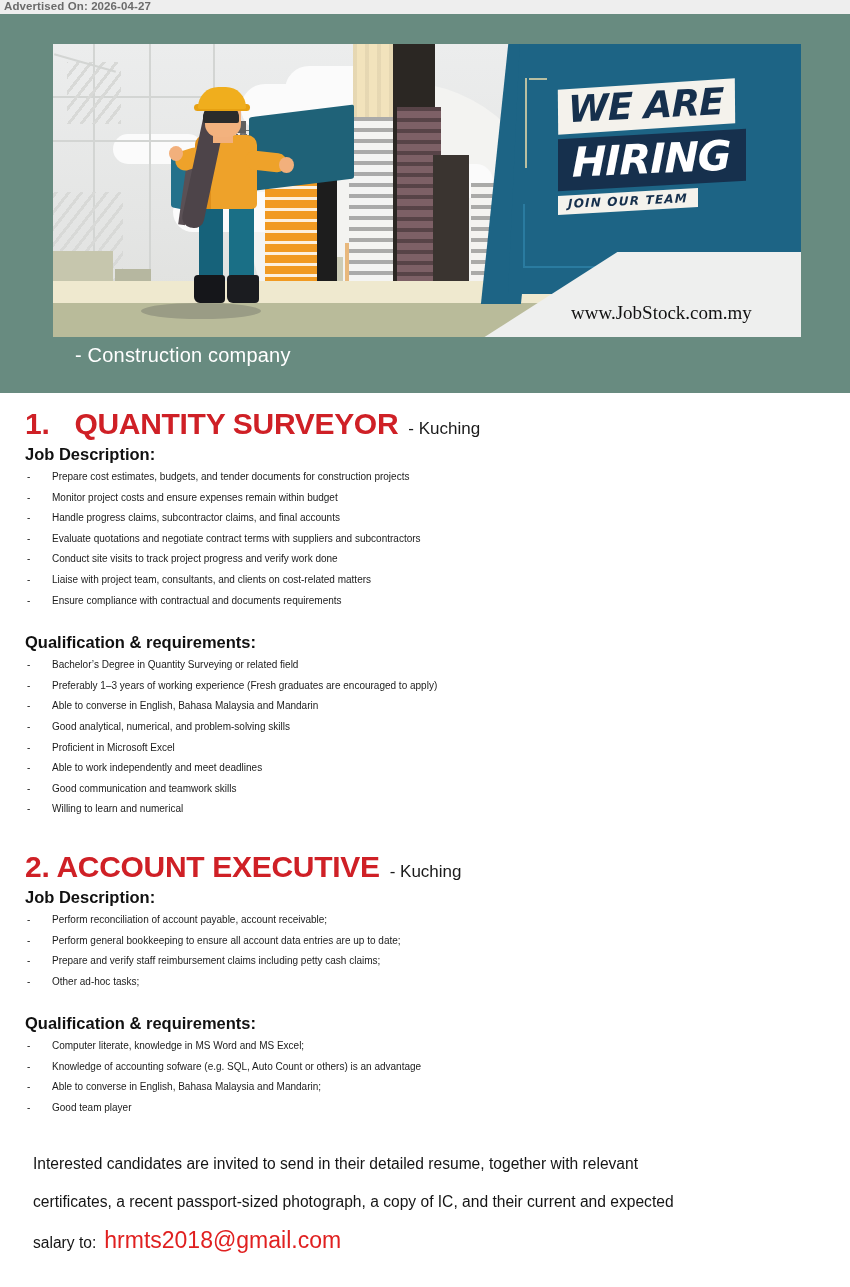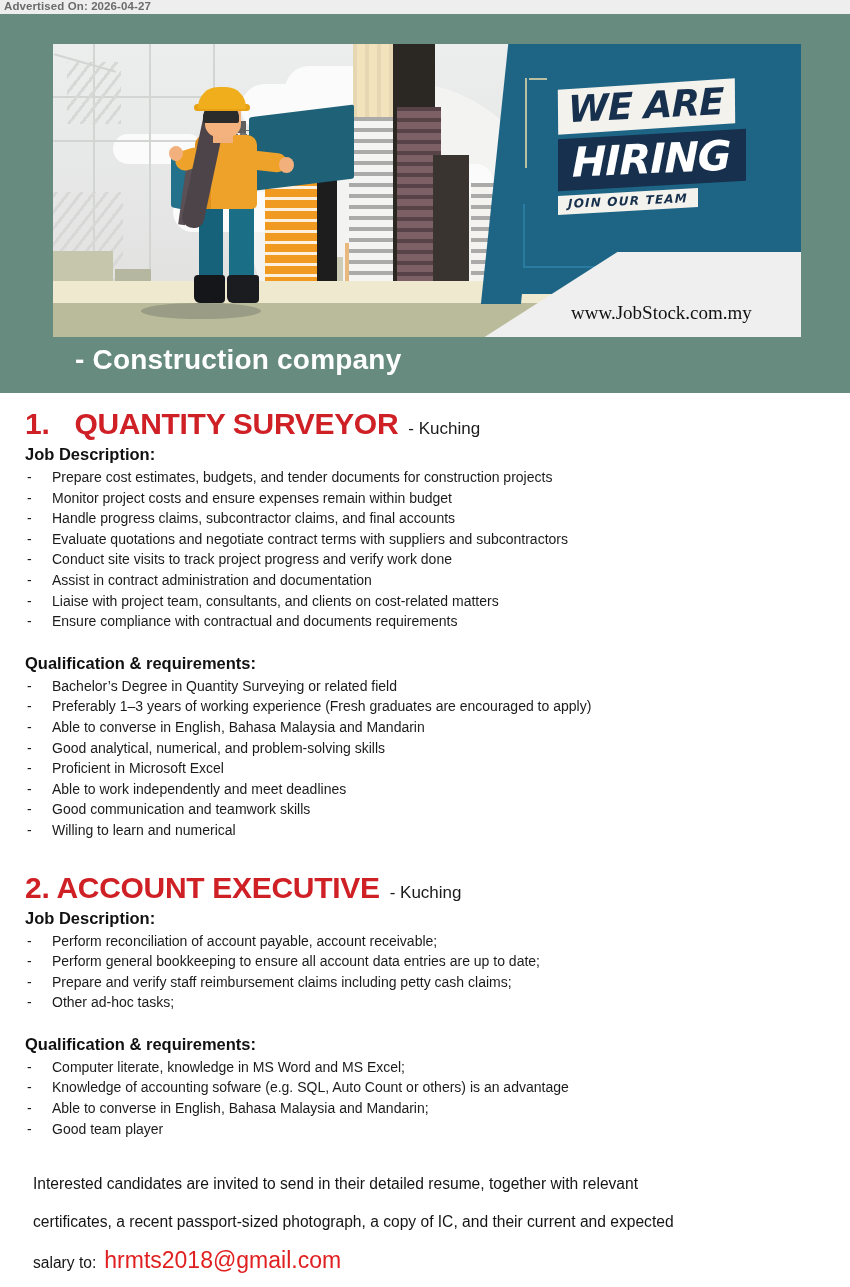--- a/index.html
+++ b/index.html
@@ -49,23 +49,23 @@
     top: 30px;
     width: 748px;
     height: 293px;
     overflow: hidden;
     background: #e9eaea;
   }
   .company-line {
     position: absolute;
     left: 75px;
     top: 330px;
-    font-size: 28px;
+    font-size: 20px;
     color: #ffffff;
-    font-weight: 700;
+    font-weight: 400;
     letter-spacing: 0.2px;
     white-space: nowrap;
   }
 
   
   .ill { position: absolute; }
 
   .sky {
     left: 0; top: 0; width: 748px; height: 293px;
     background: linear-gradient(180deg, #eceded 0%, #e4e5e4 62%, #dfe0dd 100%);
@@ -278,21 +278,21 @@
     margin: 4px 0 3px 0;
   }
   .sec-head.spaced { margin-top: 22px; }
   ul.blist {
     list-style: none;
     margin: 0; padding: 0;
   }
   ul.blist li {
     position: relative;
     padding-left: 27px;
-    font-size: 14px;
+    font-size: 10px;
     line-height: 20.6px;
     color: #1b1b1b;
   }
   ul.blist li::before {
     content: "-";
     position: absolute;
     left: 2px;
     top: 0;
     color: #1b1b1b;
   }
@@ -445,21 +445,20 @@
       <span class="job-title" style="margin-left:25px;">QUANTITY SURVEYOR</span>
       <span class="job-location">-  Kuching</span>
     </div>
     <div class="sec-head">Job Description:</div>
     <ul class="blist">
       <li>Prepare cost estimates, budgets, and tender documents for construction projects</li>
       <li>Monitor project costs and ensure expenses remain within budget</li>
       <li>Handle progress claims, subcontractor claims, and final accounts</li>
       <li>Evaluate quotations and negotiate contract terms with suppliers and subcontractors</li>
       <li>Conduct site visits to track project progress and verify work done</li>
-      <li>Assist in contract administration and documentation</li>
       <li>Liaise with project team, consultants, and clients on cost-related matters</li>
       <li>Ensure compliance with contractual and documents requirements</li>
     </ul>
     <div class="sec-head spaced">Qualification &amp; requirements:</div>
     <ul class="blist">
       <li>Bachelor’s Degree in Quantity Surveying or related field</li>
       <li>Preferably 1–3 years of working experience (Fresh graduates are encouraged to apply)</li>
       <li>Able to converse in English, Bahasa Malaysia and Mandarin</li>
       <li>Good analytical, numerical, and problem-solving skills</li>
       <li>Proficient in Microsoft Excel</li>

